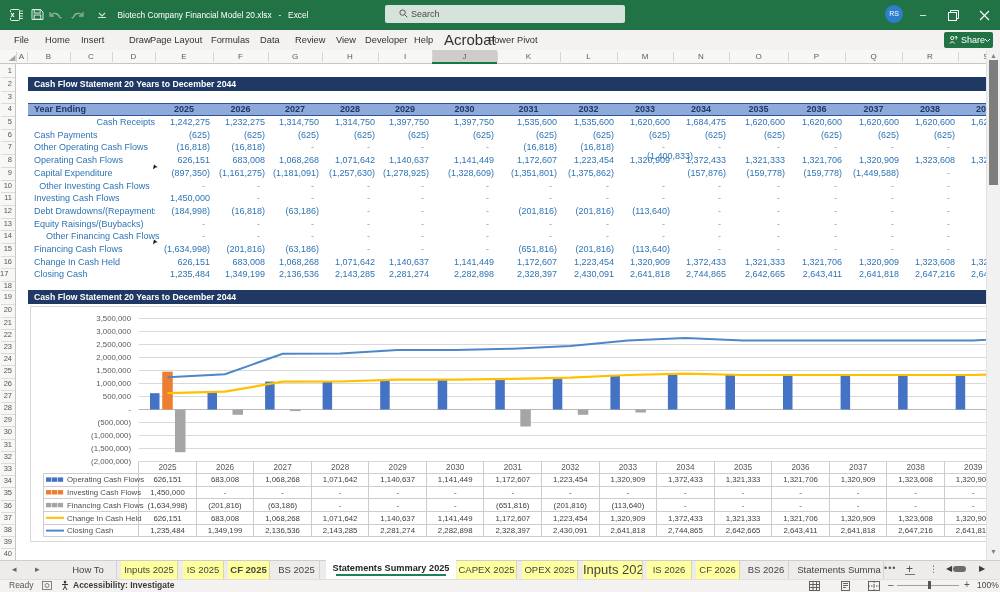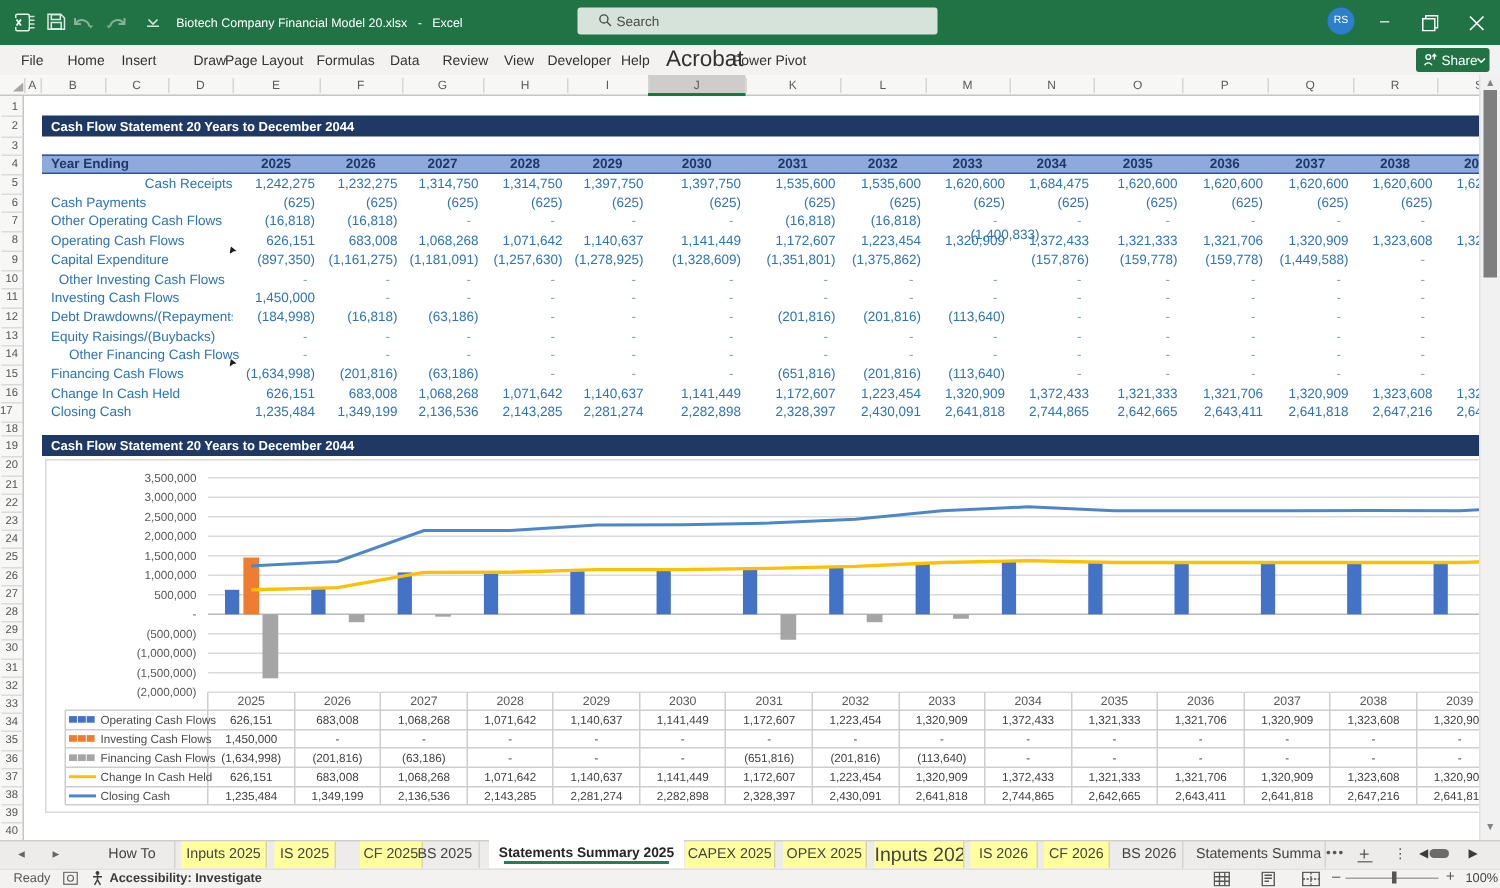--- a/index.html
+++ b/index.html
@@ -615,21 +615,21 @@
 <div class="abs" style="left:986px;top:50px;width:14px;height:510px;background:#f1f1f1;border-left:1px solid #e1e1e1;box-sizing:border-box;"></div>
 <div class="abs" style="left:990px;top:52px;color:#848484;font-size:7px;">▲</div>
 <div class="abs" style="left:989px;top:60px;width:9px;height:125px;background:#7e7e7e;"></div>
 <div class="abs" style="left:990px;top:548px;color:#848484;font-size:7px;">▼</div>
 <div class="abs" style="left:0;top:560px;width:1000px;height:19px;background:#eeecea;border-top:1px solid #d0cecc;box-sizing:border-box;"></div>
 <div class="abs" style="left:12px;top:560px;height:19px;line-height:18px;font-size:9px;color:#666;">◂</div>
 <div class="abs" style="left:35px;top:560px;height:19px;line-height:18px;font-size:9px;color:#666;">▸</div>
 <div class="abs" style="left:60px;top:561px;width:57px;height:18px;border-right:1px solid #d5d3d1;box-sizing:border-box;font-size:9.5px;color:#444;text-align:center;line-height:18px;white-space:nowrap;overflow:hidden;">How To</div>
 <div class="abs" style="left:121px;top:561px;width:57px;height:18px;background:#ffff9e;border-right:1px solid #d8d6b0;box-sizing:border-box;font-size:9.5px;color:#444;text-align:center;line-height:18px;white-space:nowrap;overflow:hidden;">Inputs 2025</div>
 <div class="abs" style="left:183px;top:561px;width:41px;height:18px;background:#ffff9e;border-right:1px solid #d8d6b0;box-sizing:border-box;font-size:9.5px;color:#444;text-align:center;line-height:18px;white-space:nowrap;overflow:hidden;">IS 2025</div>
-<div class="abs" style="left:240px;top:561px;width:42px;height:18px;background:#ffff9e;border-right:1px solid #d8d6b0;box-sizing:border-box;font-size:9.5px;color:#444;text-align:center;line-height:18px;white-space:nowrap;overflow:hidden;">CF 2025</div>
+<div class="abs" style="left:228px;top:561px;width:42px;height:18px;background:#ffff9e;border-right:1px solid #d8d6b0;box-sizing:border-box;font-size:9.5px;color:#444;text-align:center;line-height:18px;white-space:nowrap;overflow:hidden;font-weight:bold;">CF 2025</div>
 <div class="abs" style="left:274px;top:561px;width:46px;height:18px;border-right:1px solid #d5d3d1;box-sizing:border-box;font-size:9.5px;color:#444;text-align:center;line-height:18px;white-space:nowrap;overflow:hidden;">BS 2025</div>
 <div class="abs" style="left:326px;top:560px;width:130px;height:19px;background:#fff;box-sizing:border-box;font-size:9.2px;font-weight:bold;color:#262626;text-align:center;line-height:16px;white-space:nowrap;">Statements Summary 2025</div>
 <div class="abs" style="left:336px;top:574px;width:110px;height:1.6px;background:#1e8259;"></div>
 <div class="abs" style="left:457px;top:561px;width:60px;height:18px;background:#ffff9e;border-right:1px solid #d8d6b0;box-sizing:border-box;font-size:9.5px;color:#444;text-align:center;line-height:18px;white-space:nowrap;overflow:hidden;">CAPEX 2025</div>
 <div class="abs" style="left:522px;top:561px;width:56px;height:18px;background:#ffff9e;border-right:1px solid #d8d6b0;box-sizing:border-box;font-size:9.5px;color:#444;text-align:center;line-height:18px;white-space:nowrap;overflow:hidden;">OPEX 2025</div>
 <div class="abs" style="left:583px;top:561px;width:60px;height:18px;background:#ffff9e;border-right:1px solid #d8d6b0;box-sizing:border-box;font-size:13px;color:#444;text-align:center;line-height:18px;white-space:nowrap;overflow:hidden;">Inputs 2026</div>
 <div class="abs" style="left:647px;top:561px;width:45px;height:18px;background:#ffff9e;border-right:1px solid #d8d6b0;box-sizing:border-box;font-size:9.5px;color:#444;text-align:center;line-height:18px;white-space:nowrap;overflow:hidden;">IS 2026</div>
 <div class="abs" style="left:696px;top:561px;width:44px;height:18px;background:#ffff9e;border-right:1px solid #d8d6b0;box-sizing:border-box;font-size:9.5px;color:#444;text-align:center;line-height:18px;white-space:nowrap;overflow:hidden;">CF 2026</div>
 <div class="abs" style="left:744px;top:561px;width:45px;height:18px;border-right:1px solid #d5d3d1;box-sizing:border-box;font-size:9.5px;color:#444;text-align:center;line-height:18px;white-space:nowrap;overflow:hidden;">BS 2026</div>
 <div class="abs" style="left:795px;top:561px;width:89px;height:18px;border-right:1px solid #d5d3d1;box-sizing:border-box;font-size:9.5px;color:#444;text-align:center;line-height:18px;white-space:nowrap;overflow:hidden;">Statements Summa</div>

